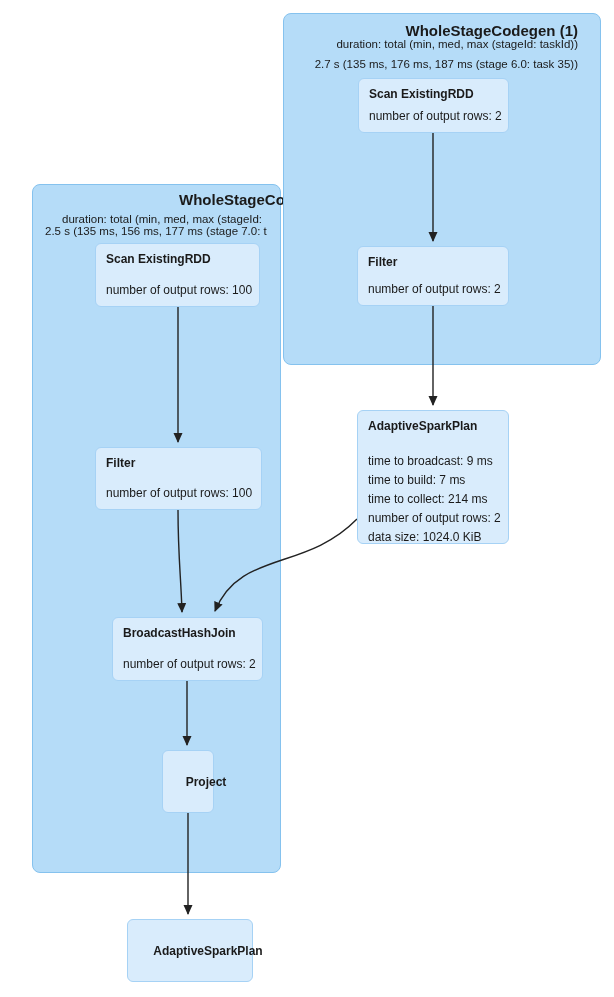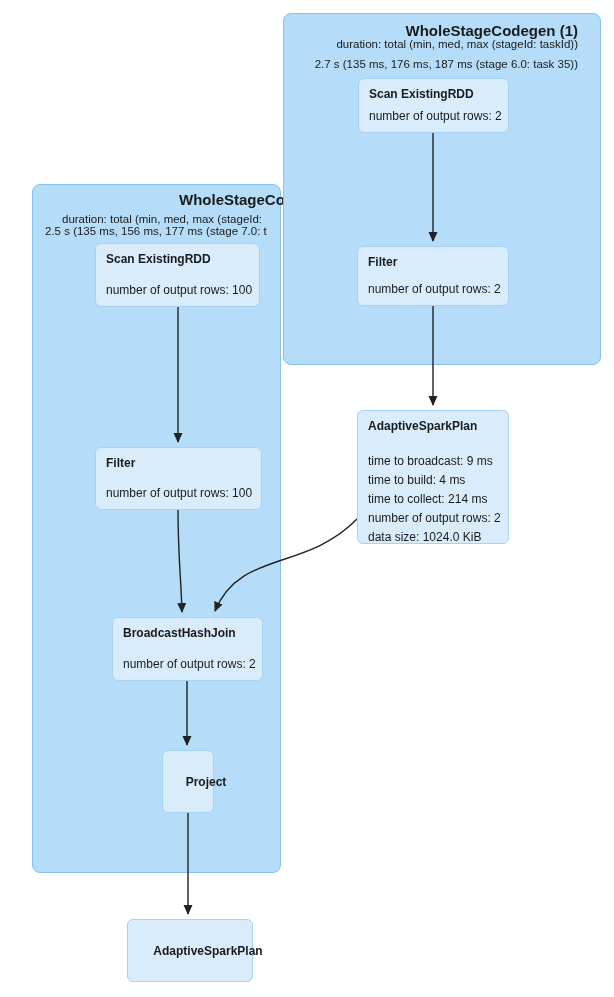--- a/index.html
+++ b/index.html
@@ -83,21 +83,21 @@
 
   <div class="node n-filter1">
     <div class="node-title">Filter</div>
     <div class="metric metric-bottom">number of output rows: 2</div>
   </div>
 
   <div class="node n-bx">
     <div class="node-title">AdaptiveSparkPlan</div>
     <div class="metric-list">
       <div>time to broadcast: 9 ms</div>
-      <div>time to build: 4 ms</div>
+      <div>time to build: 7 ms</div>
       <div>time to collect: 214 ms</div>
       <div>number of output rows: 2</div>
       <div>data size: 1024.0 KiB</div>
     </div>
   </div>
 
   <div class="node n-scan2">
     <div class="node-title">Scan ExistingRDD</div>
     <div class="metric metric-bottom">number of output rows: 100</div>
   </div>

